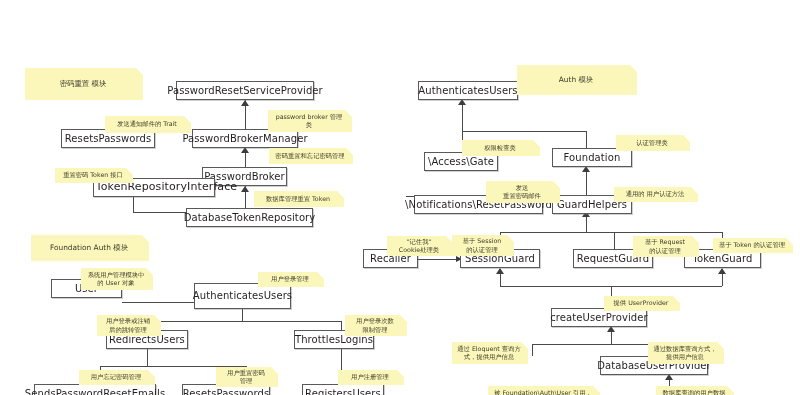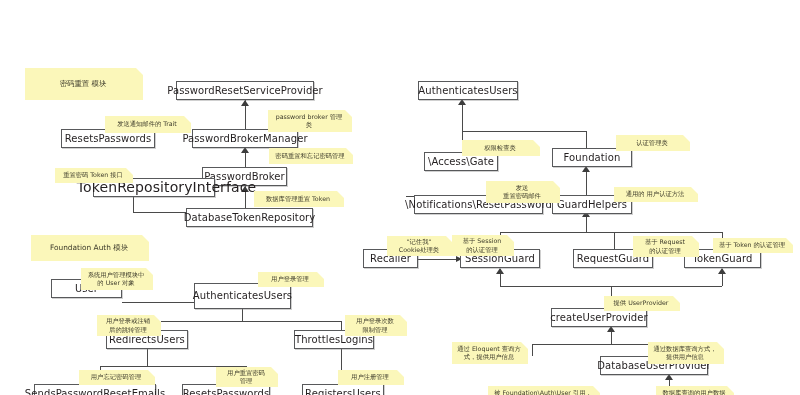--- a/index.html
+++ b/index.html
@@ -119,20 +119,21 @@
     z-index: 2;
   }
 </style>
 </head>
 <body>
 
 <div id="canvas">
 
   <div class="note big" style="left:25px; top:28px; width:118px; height:32px;">密码重置 模块</div>
 
+  <div class="note big" style="left:517px; top:25px; width:120px; height:30px;">Auth 模块</div>
 
   <div class="note big" style="left:31px; top:195px; width:118px; height:26px;">Foundation Auth 模块</div>
 
   <div class="conn v" style="left:245px; top:60px; height:30px;"></div>
   <div class="arrow-up" style="left:241px; top:60px;"></div>
 
   <div class="conn v" style="left:245px; top:108px; height:20px;"></div>
   <div class="arrow-up" style="left:241px; top:107px;"></div>
 
   <div class="conn v" style="left:245px; top:146px; height:22px;"></div>
@@ -143,21 +144,21 @@
   <div class="arrow-up-hollow" style="left:129px; top:150px;"></div>
 
   <div class="uml-box" style="left:176px; top:41px; width:138px; height:19px;">PasswordResetServiceProvider</div>
 
   <div class="uml-box" style="left:192px; top:89px; width:106px; height:19px;">PasswordBrokerManager</div>
 
   <div class="uml-box" style="left:202px; top:127px; width:85px; height:19px;">PasswordBroker</div>
 
   <div class="uml-box" style="left:186px; top:168px; width:127px; height:19px;">DatabaseTokenRepository</div>
 
-  <div class="uml-box" style="left:93px; top:138px; width:122px; height:19px; font-size:14px;padding-left:28px;">TokenRepositoryInterface</div>
+  <div class="uml-box" style="left:93px; top:138px; width:122px; height:19px; font-size:11px;padding-left:28px;">TokenRepositoryInterface</div>
 
   <div class="uml-box" style="left:61px; top:89px; width:94px; height:19px;">ResetsPasswords</div>
 
   <div class="note" style="left:105px; top:76px; width:86px; height:17px;">发送通知邮件的 Trait</div>
 
   <div class="note" style="left:268px; top:70px; width:84px; height:22px;">password broker 管理
 类</div>
 
   <div class="note" style="left:269px; top:108px; width:84px; height:16px;">密码重置和忘记密码管理</div>
 

